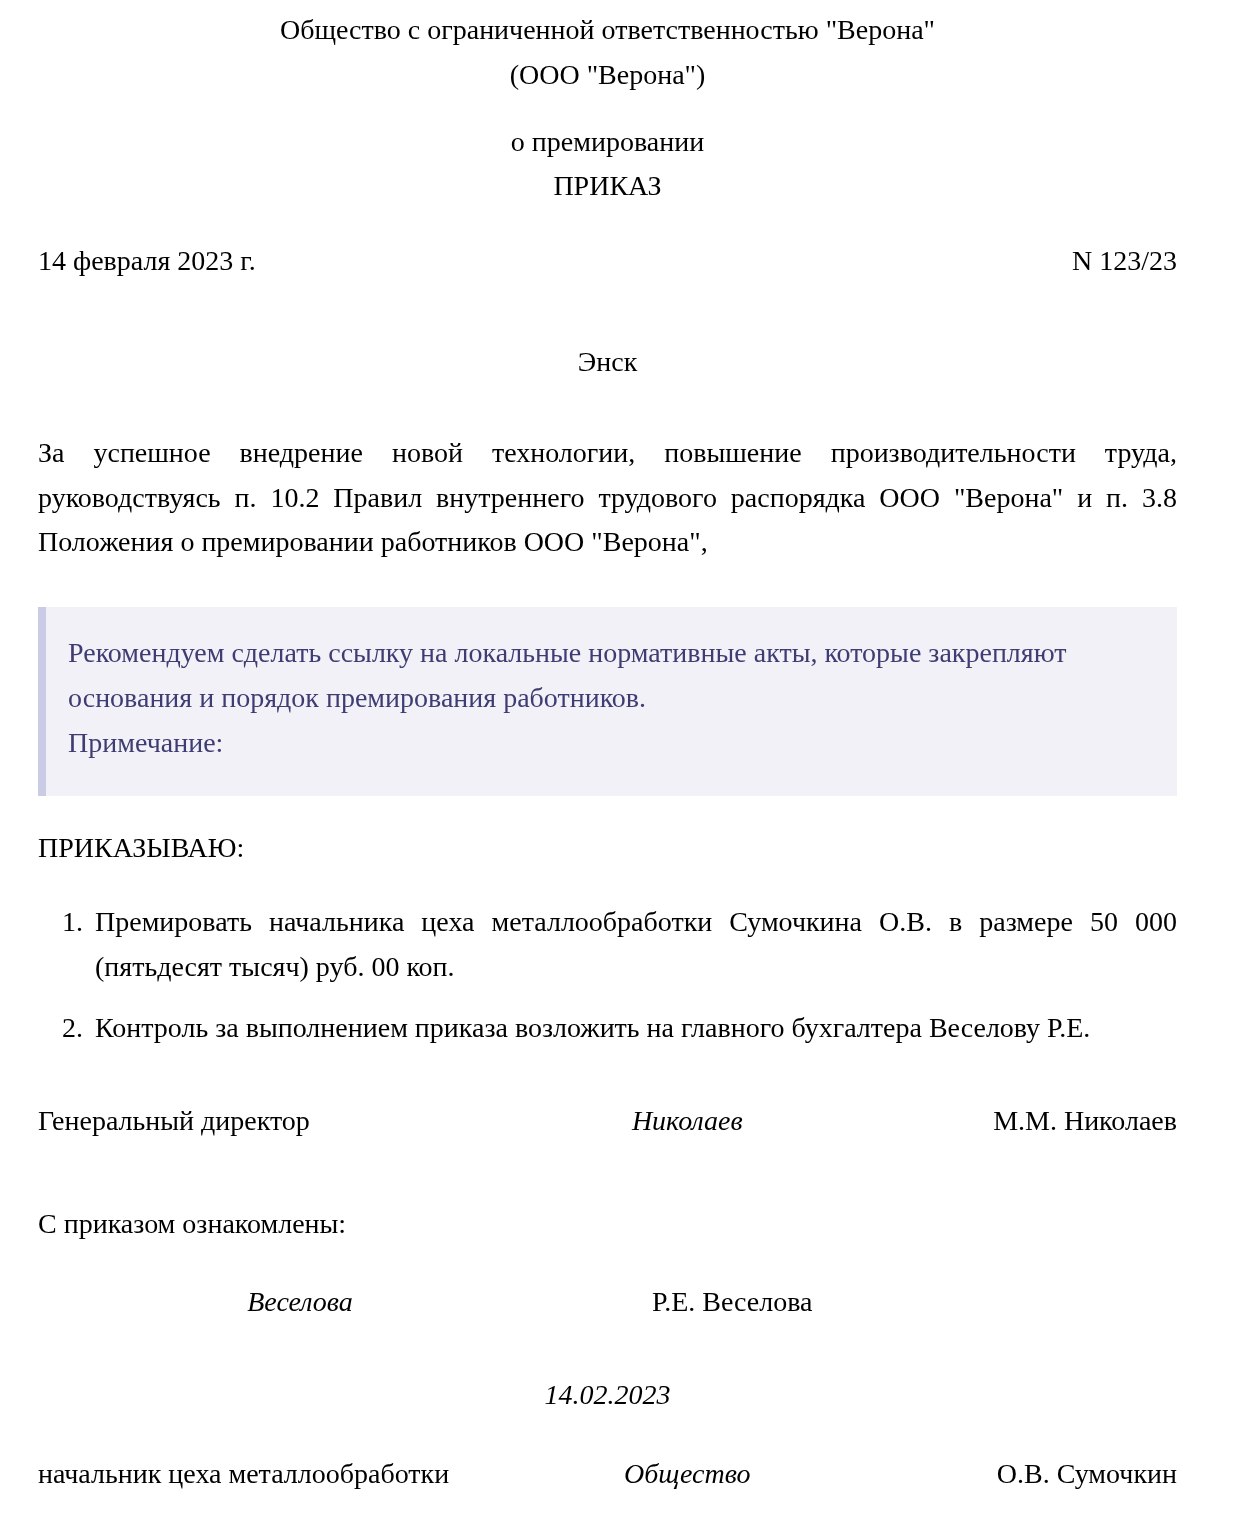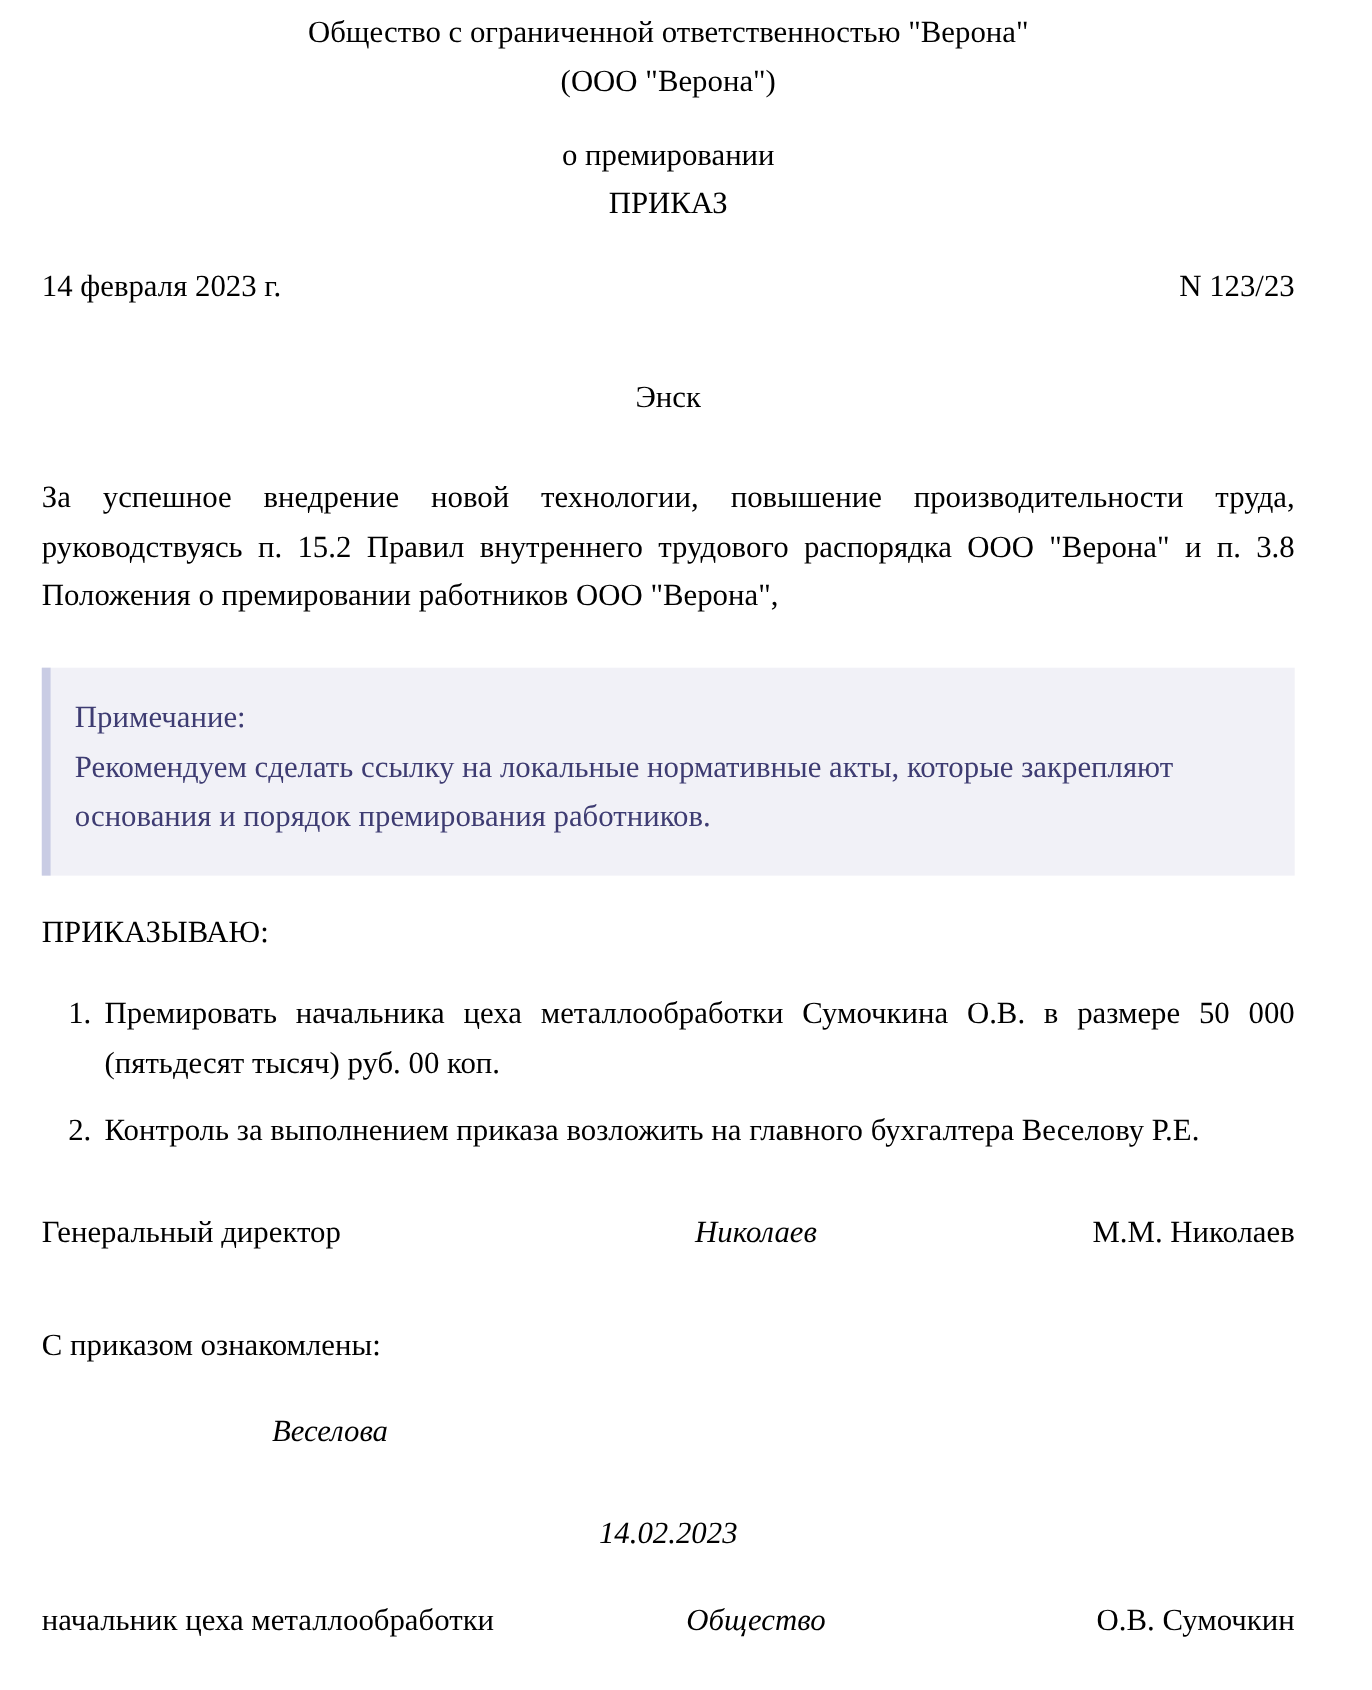--- a/index.html
+++ b/index.html
@@ -74,25 +74,25 @@
     <div class="center">ПРИКАЗ</div>
   </div>
 
   <div class="date-row">
     <span>14 февраля 2023 г.</span>
     <span>N 123/23</span>
   </div>
 
   <div class="center city">Энск</div>
 
-  <p class="preamble">За успешное внедрение новой технологии, повышение производительности труда, руководствуясь п. 15.2 Правил внутреннего трудового распорядка ООО "Верона" и п. 3.8 Положения о премировании работников ООО "Верона",</p>
+  <p class="preamble">За успешное внедрение новой технологии, повышение производительности труда, руководствуясь п. 10.2 Правил внутреннего трудового распорядка ООО "Верона" и п. 3.8 Положения о премировании работников ООО "Верона",</p>
 
   <aside class="note">
+    <div>Рекомендуем сделать ссылку на локальные нормативные акты, которые закрепляют основания и порядок премирования работников.</div>
     <div>Примечание:</div>
-    <div>Рекомендуем сделать ссылку на локальные нормативные акты, которые закрепляют основания и порядок премирования работников.</div>
   </aside>
 
   <div class="order-heading">ПРИКАЗЫВАЮ:</div>
 
   <div class="order-list">
     <div class="order-item">
       <span class="num">1.</span>
       <span class="txt">Премировать начальника цеха металлообработки Сумочкина О.В. в размере 50 000 (пятьдесят тысяч) руб. 00 коп.</span>
     </div>
     <div class="order-item">
@@ -104,20 +104,21 @@
   <div class="sig-row">
     <span class="pos">Генеральный директор</span>
     <span class="sig">Николаев</span>
     <span class="name">М.М. Николаев</span>
   </div>
 
   <div class="ack-heading">С приказом ознакомлены:</div>
 
   <div class="sig-row ack-row">
     <span class="sig">Веселова</span>
+    <span class="name">Р.Е. Веселова</span>
   </div>
 
   <div class="date-center">14.02.2023</div>
 
   <div class="sig-row ack-row">
     <span class="pos">начальник цеха металлообработки</span>
     <span class="sig">Общество</span>
     <span class="name">О.В. Сумочкин</span>
   </div>
 

